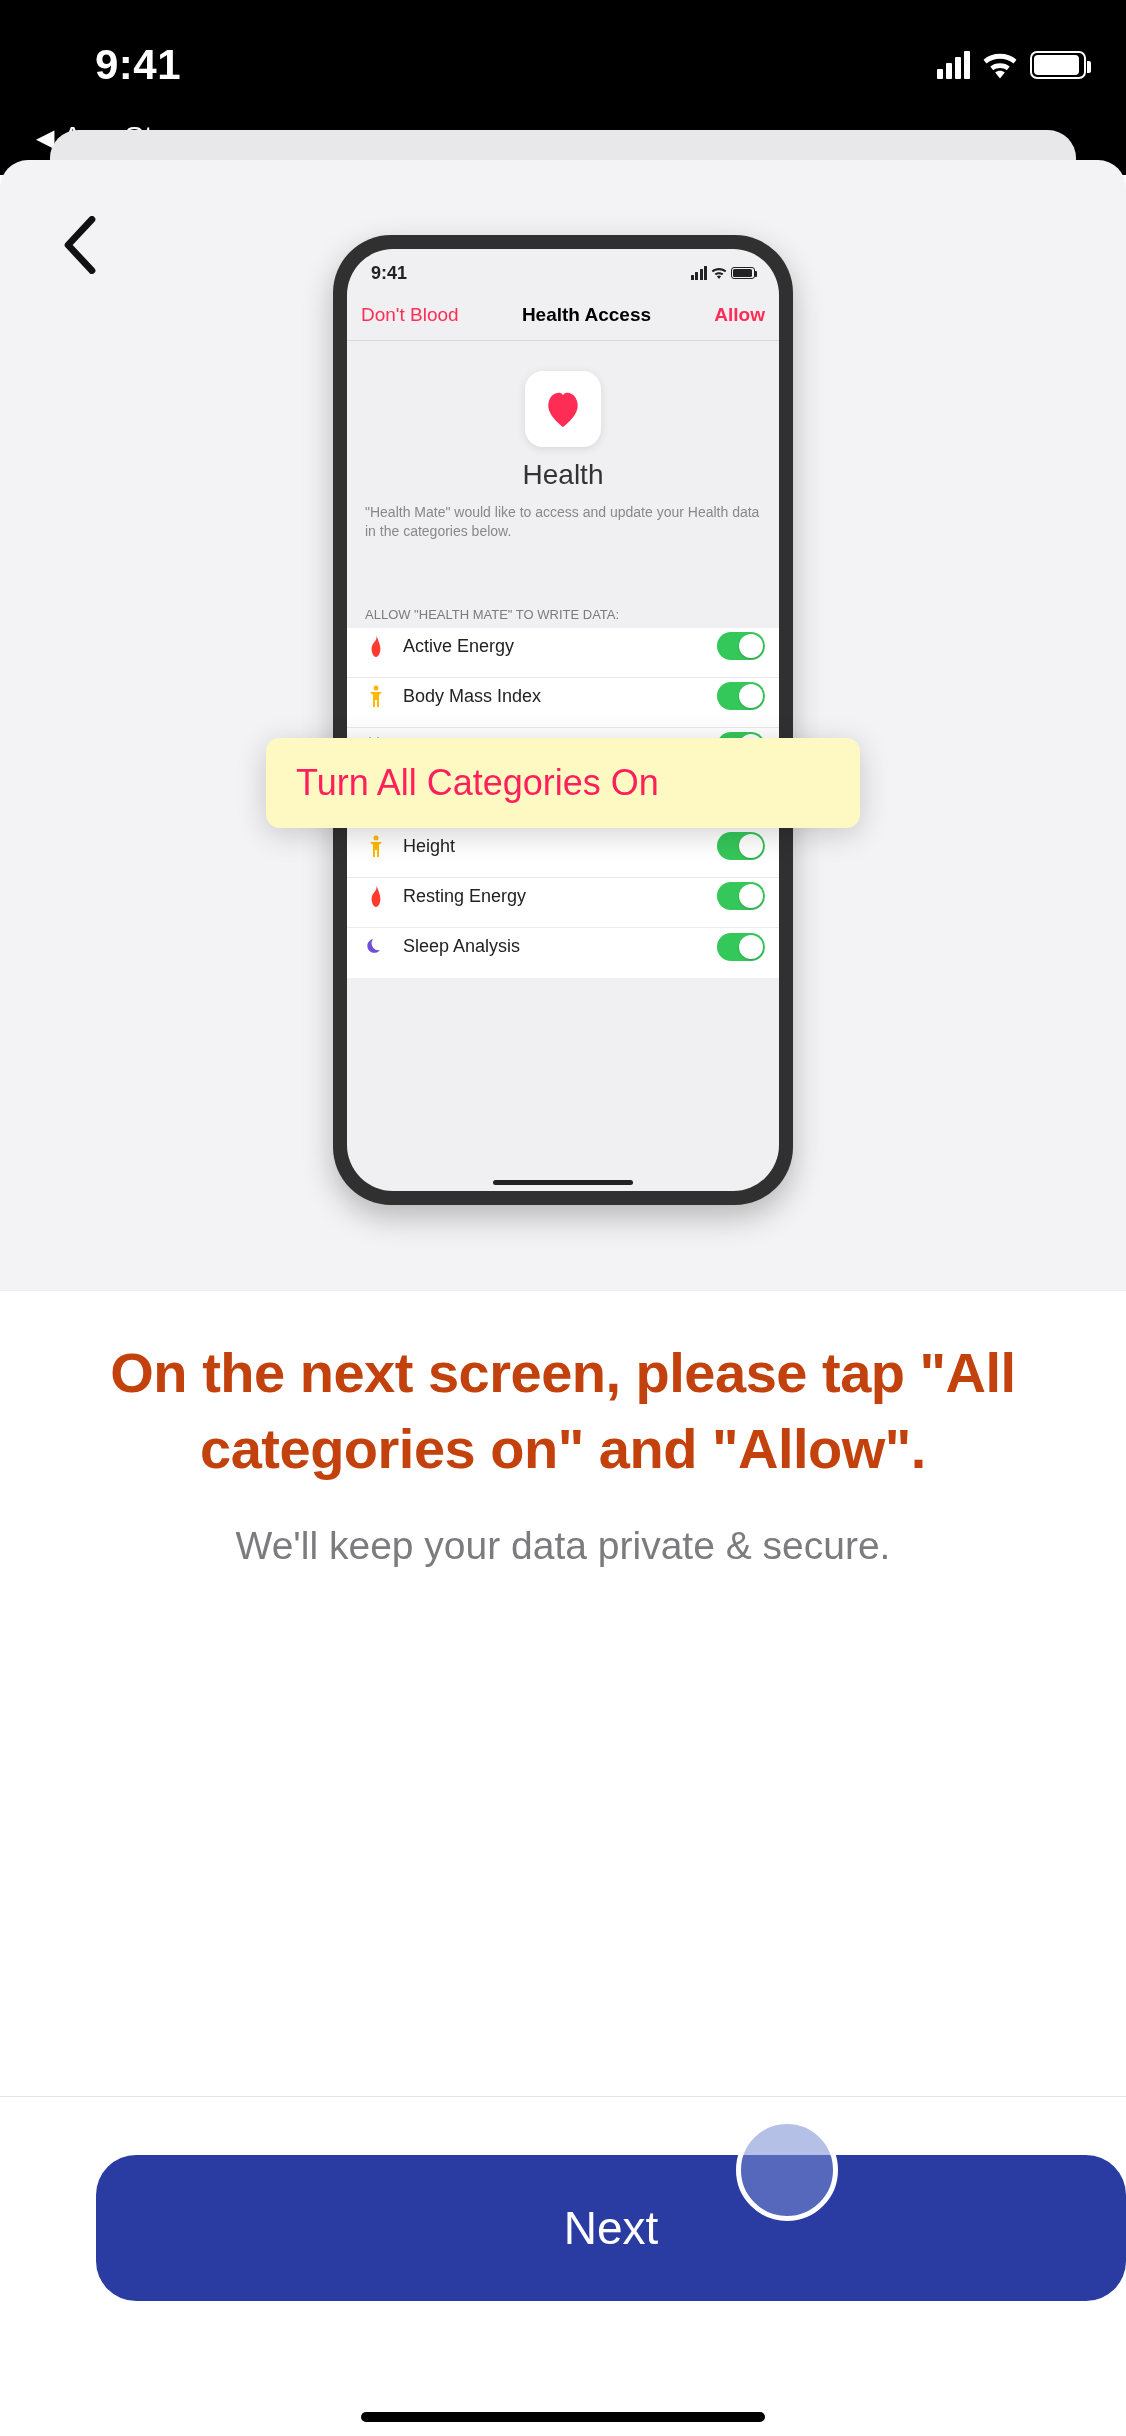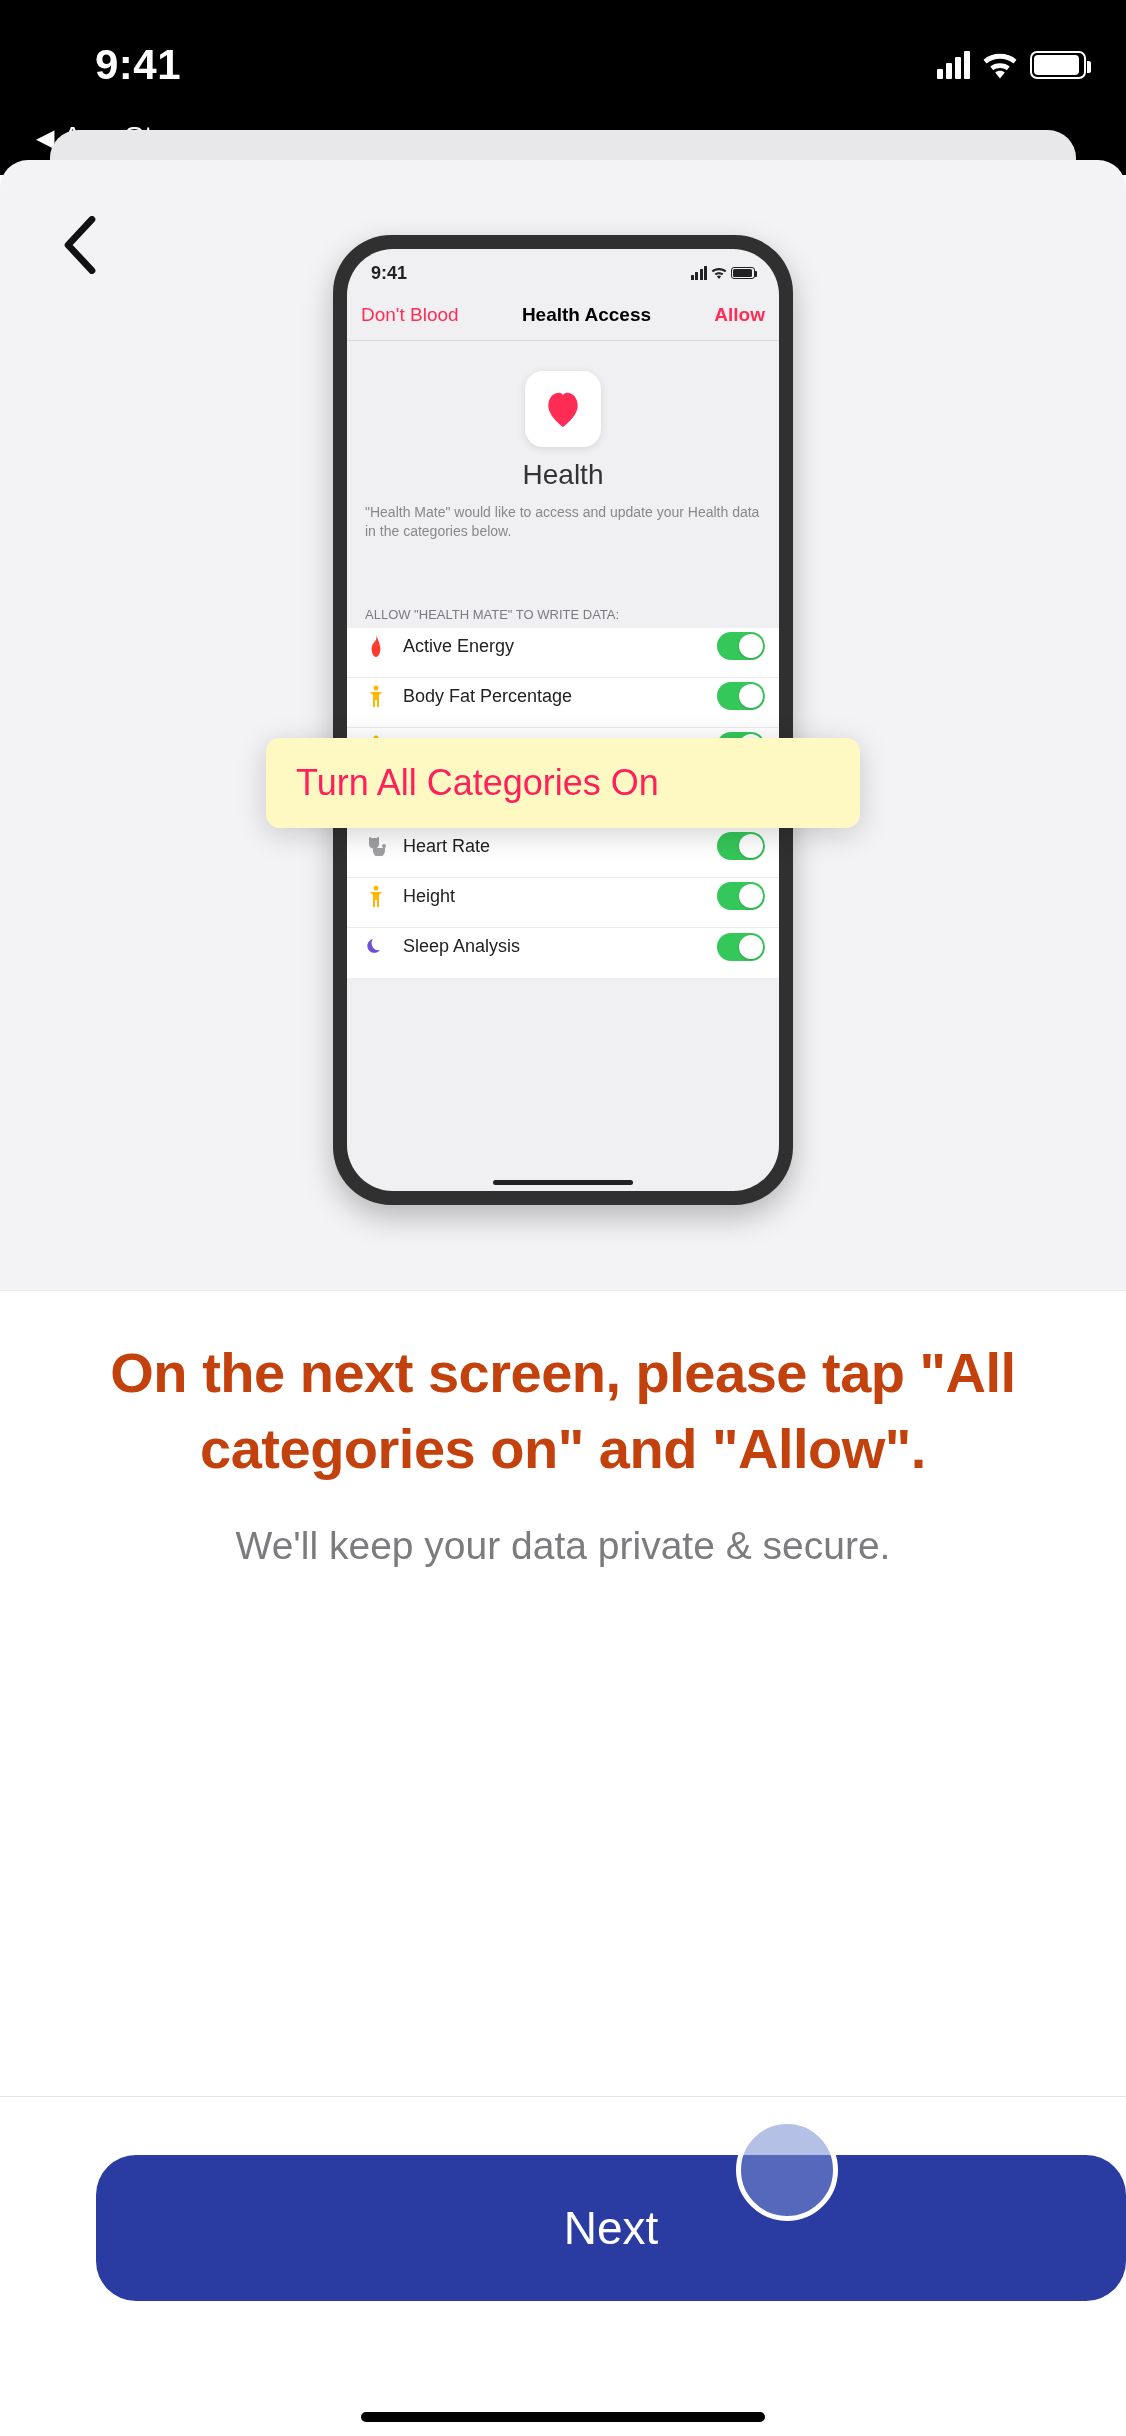--- a/index.html
+++ b/index.html
@@ -292,61 +292,60 @@
                 <span class="label">Active Energy</span>
                 <span class="toggle"></span>
               </div>
               <div class="mock-row">
                 <span class="ricon">
                   <svg viewBox="0 0 16 22" width="18" height="22">
                     <circle class="ic-body" cx="8" cy="3" r="2.5"></circle>
                     <path class="ic-body" d="M2 7h12l-3 3v12H9v-7H7v7H5V10L2 7z"></path>
                   </svg>
                 </span>
-                <span class="label">Body Fat Percentage</span>
+                <span class="label">Body Mass Index</span>
+                <span class="toggle"></span>
+              </div>
+              <div class="mock-row">
+                <span class="ricon">
+                  <svg viewBox="0 0 20 20" width="20" height="20">
+                    <path class="ic-steth" d="M4 2v6a4 4 0 008 0V2M8 12v3a5 5 0 0010 0v-3" fill="none" stroke="#a0a0a4" stroke-width="2" stroke-linecap="round"></path>
+                    <circle class="ic-steth" cx="18" cy="10" r="2"></circle>
+                  </svg>
+                </span>
+                <span class="label">Diastolic Blood Pressure</span>
+                <span class="toggle"></span>
+              </div>
+              <div class="mock-row">
+                <span class="ricon">
+                  <svg viewBox="0 0 20 20" width="20" height="20">
+                    <path class="ic-steth" d="M4 2v6a4 4 0 008 0V2M8 12v3a5 5 0 0010 0v-3" fill="none" stroke="#a0a0a4" stroke-width="2" stroke-linecap="round"></path>
+                    <circle class="ic-steth" cx="18" cy="10" r="2"></circle>
+                  </svg>
+                </span>
+                <span class="label">Heart Rate</span>
                 <span class="toggle"></span>
               </div>
               <div class="mock-row">
                 <span class="ricon">
                   <svg viewBox="0 0 16 22" width="18" height="22">
                     <circle class="ic-body" cx="8" cy="3" r="2.5"></circle>
                     <path class="ic-body" d="M2 7h12l-3 3v12H9v-7H7v7H5V10L2 7z"></path>
                   </svg>
                 </span>
-                <span class="label">Body Mass Index</span>
-                <span class="toggle"></span>
-              </div>
-              <div class="mock-row">
-                <span class="ricon">
-                  <svg viewBox="0 0 20 20" width="20" height="20">
-                    <path class="ic-steth" d="M4 2v6a4 4 0 008 0V2M8 12v3a5 5 0 0010 0v-3" fill="none" stroke="#a0a0a4" stroke-width="2" stroke-linecap="round"></path>
-                    <circle class="ic-steth" cx="18" cy="10" r="2"></circle>
-                  </svg>
-                </span>
-                <span class="label">Diastolic Blood Pressure</span>
-                <span class="toggle"></span>
-              </div>
-              <div class="mock-row">
-                <span class="ricon">
-                  <svg viewBox="0 0 20 20" width="20" height="20">
-                    <path class="ic-steth" d="M4 2v6a4 4 0 008 0V2M8 12v3a5 5 0 0010 0v-3" fill="none" stroke="#a0a0a4" stroke-width="2" stroke-linecap="round"></path>
-                    <circle class="ic-steth" cx="18" cy="10" r="2"></circle>
-                  </svg>
-                </span>
-                <span class="label">Heart Rate</span>
-                <span class="toggle"></span>
-              </div>
-              <div class="mock-row">
-                <span class="ricon">
-                  <svg viewBox="0 0 16 22" width="18" height="22">
-                    <circle class="ic-body" cx="8" cy="3" r="2.5"></circle>
-                    <path class="ic-body" d="M2 7h12l-3 3v12H9v-7H7v7H5V10L2 7z"></path>
-                  </svg>
-                </span>
                 <span class="label">Height</span>
+                <span class="toggle"></span>
+              </div>
+              <div class="mock-row">
+                <span class="ricon">
+                  <svg viewBox="0 0 16 20" width="18" height="22">
+                    <path class="ic-flame" d="M8 0s1.5 3-1 6c-2 2.4-3 4-3 6.5C4 16.5 5.8 20 8 20s4-3.5 4-7.5C12 8 8 0 8 0z"></path>
+                  </svg>
+                </span>
+                <span class="label">Resting Energy</span>
                 <span class="toggle"></span>
               </div>
               <div class="mock-row">
                 <span class="ricon">
                   <svg viewBox="0 0 18 18" width="18" height="18">
                     <path class="ic-moon" d="M13 12A7 7 0 016 1a7 7 0 107 11z"></path>
                   </svg>
                 </span>
                 <span class="label">Sleep Analysis</span>
                 <span class="toggle"></span>

